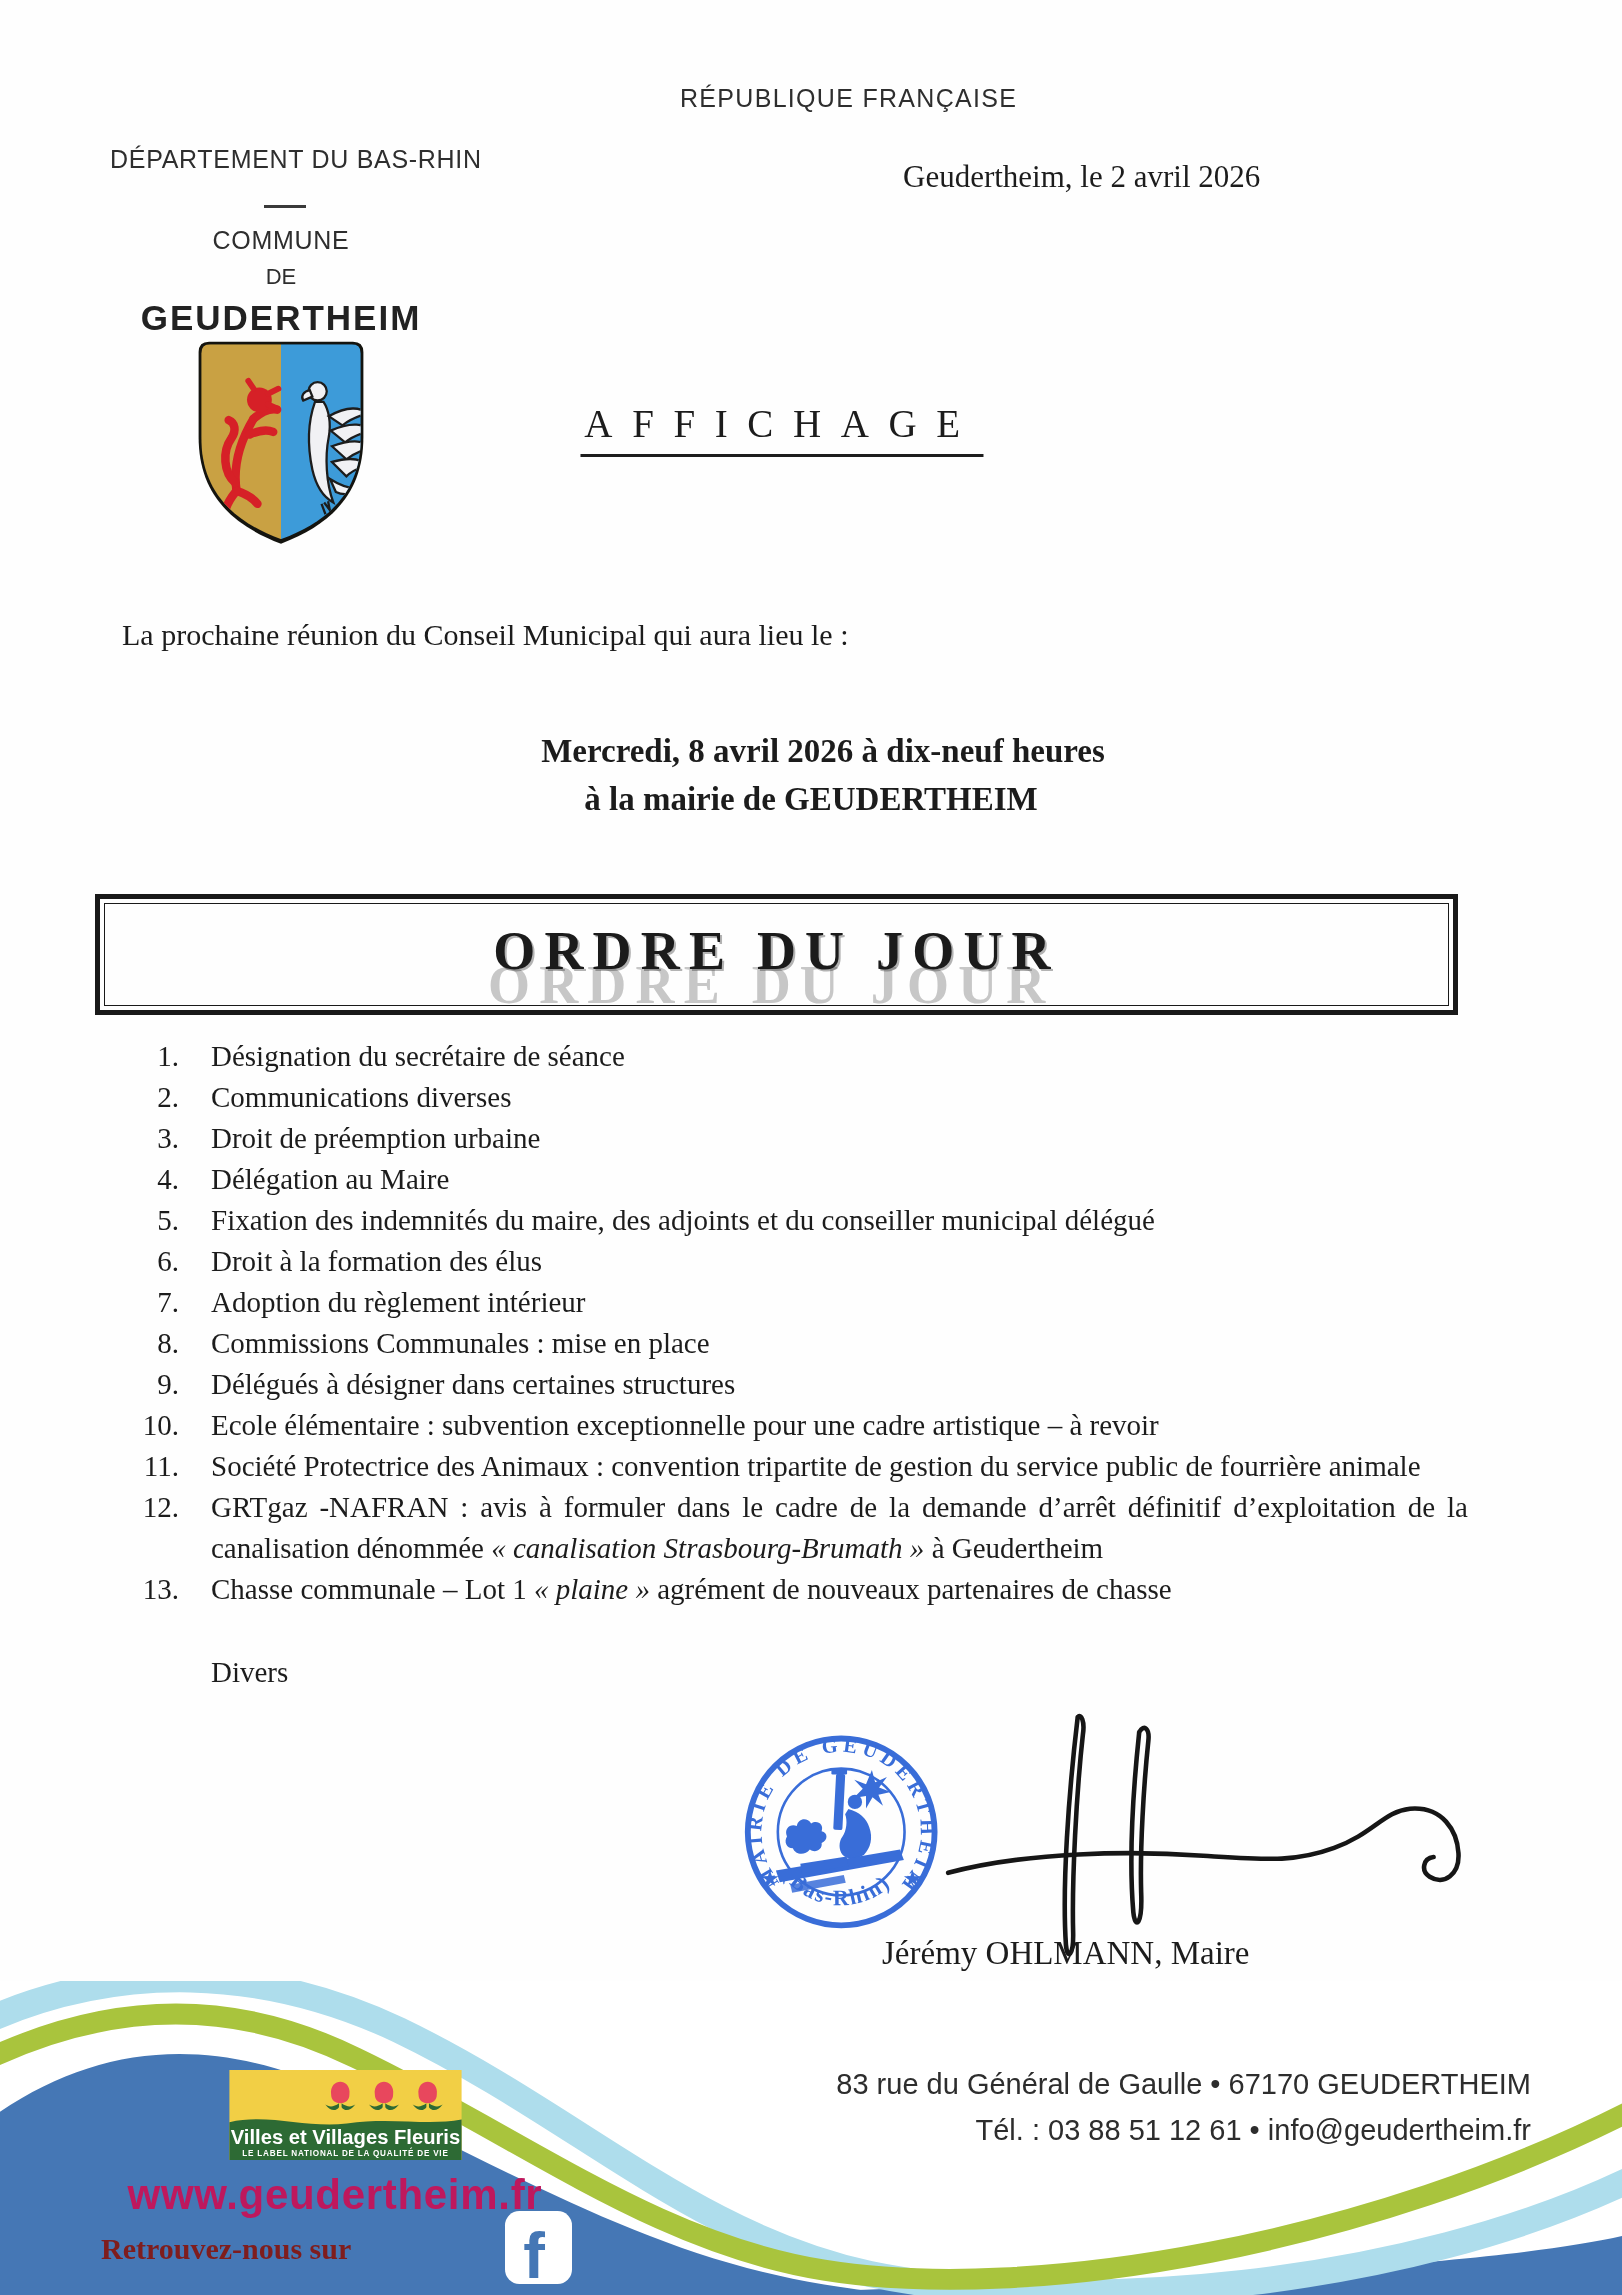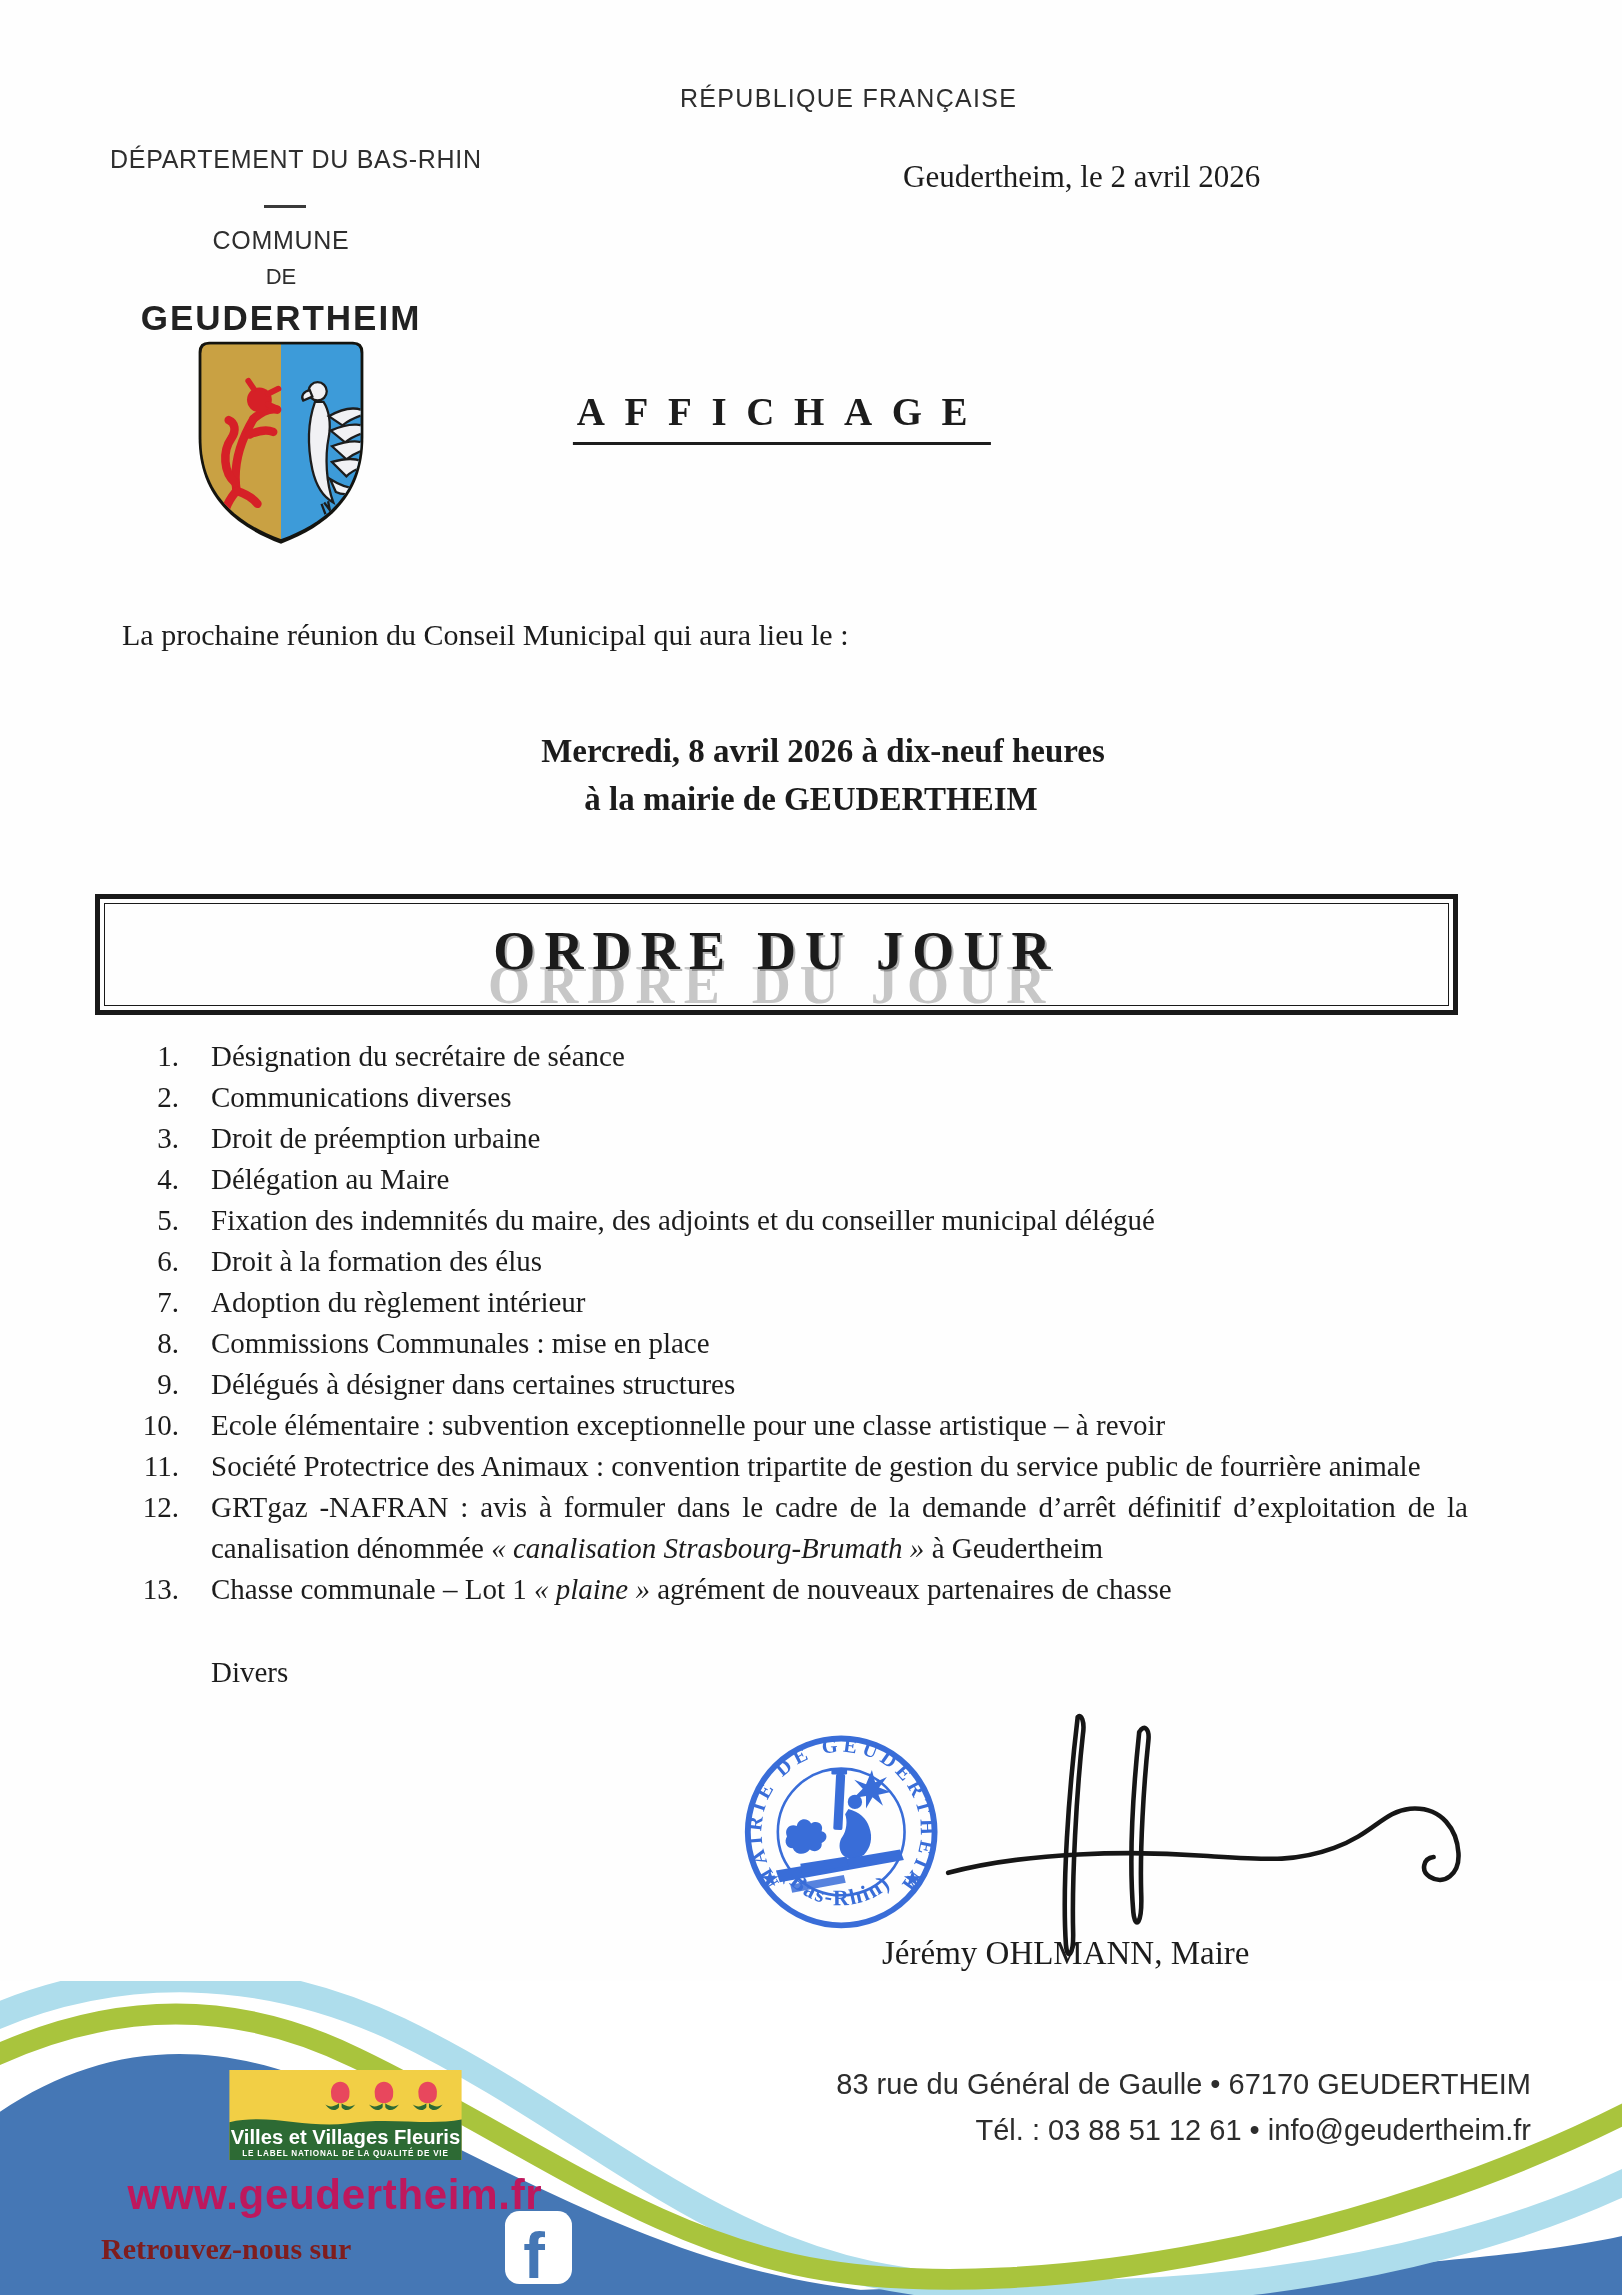--- a/index.html
+++ b/index.html
@@ -16,22 +16,22 @@
   .departement { top:145px; left:110px; font-size:25px; letter-spacing:0.7px; color:#2e2e2e; white-space:nowrap; }
   .hdr-dash { top:205px; left:264px; width:42px; height:2.6px; background:#3a3a3a; }
   .commune-block { top:226px; left:98px; width:366px; text-align:center; color:#2e2e2e; }
   .commune-l1 { font-size:25px; letter-spacing:0.7px; }
   .commune-l2 { font-size:22px; margin-top:9.2px; }
   .commune-name { font-size:35px; font-weight:bold; letter-spacing:2px; margin-top:7.9px; color:#222; }
   .date-line { top:159px; left:903px; font-size:31px; white-space:nowrap; }
 
   
   .affichage {
-    top:389px; left:782px; transform:translateX(-50%);
-    font-size:39px; font-weight:bold; letter-spacing:19.6px;
+    top:401px; left:782px; transform:translateX(-50%);
+    font-size:39px; font-weight:normal; letter-spacing:19.6px;
     padding:0 3.9px 7.9px 3.9px; border-bottom:3.9px solid #1d1d1d; white-space:nowrap;
   }
 
   
   .intro { top:618px; left:122px; font-size:30px; white-space:nowrap; }
   .meet1 { top:733px; left:12px; width:1622px; text-align:center; font-size:33px; font-weight:bold; }
   .meet2 { top:781px; left:0; width:1622px; text-align:center; font-size:33px; font-weight:bold; }
 
   
   .agenda-box {
@@ -172,21 +172,21 @@
   <div class="abs agenda-list" id="agenda-list">
       <div class="agenda-item"><span class="num">1.</span><span>Désignation du secrétaire de séance</span></div>
       <div class="agenda-item"><span class="num">2.</span><span>Communications diverses</span></div>
       <div class="agenda-item"><span class="num">3.</span><span>Droit de préemption urbaine</span></div>
       <div class="agenda-item"><span class="num">4.</span><span>Délégation au Maire</span></div>
       <div class="agenda-item"><span class="num">5.</span><span>Fixation des indemnités du maire, des adjoints et du conseiller municipal délégué</span></div>
       <div class="agenda-item"><span class="num">6.</span><span>Droit à la formation des élus</span></div>
       <div class="agenda-item"><span class="num">7.</span><span>Adoption du règlement intérieur</span></div>
       <div class="agenda-item"><span class="num">8.</span><span>Commissions Communales : mise en place</span></div>
       <div class="agenda-item"><span class="num">9.</span><span>Délégués à désigner dans certaines structures</span></div>
-      <div class="agenda-item"><span class="num">10.</span><span>Ecole élémentaire : subvention exceptionnelle pour une classe artistique – à revoir</span></div>
+      <div class="agenda-item"><span class="num">10.</span><span>Ecole élémentaire : subvention exceptionnelle pour une cadre artistique – à revoir</span></div>
       <div class="agenda-item"><span class="num">11.</span><span>Société Protectrice des Animaux : convention tripartite de gestion du service public de fourrière animale</span></div>
       <div class="agenda-item"><span class="num">12.</span><span>GRTgaz -NAFRAN : avis à formuler dans le cadre de la demande d’arrêt définitif d’exploitation de la canalisation dénommée </span><em>« canalisation Strasbourg-Brumath »</em><span> à Geudertheim</span></div>
       <div class="agenda-item"><span class="num">13.</span><span>Chasse communale – Lot 1 </span><em>« plaine »</em><span> agrément de nouveaux partenaires de chasse</span></div>
       <div class="divers">Divers</div>
     </div>
 
   <svg class="abs stamp-svg" width="209" height="209" viewBox="0 0 320 320" opacity="0.93">
     <g fill="none" stroke="#2b63d6">
       <circle cx="158" cy="153" r="143" stroke-width="9"></circle>
       <circle cx="158" cy="153" r="97" stroke-width="4"></circle>

